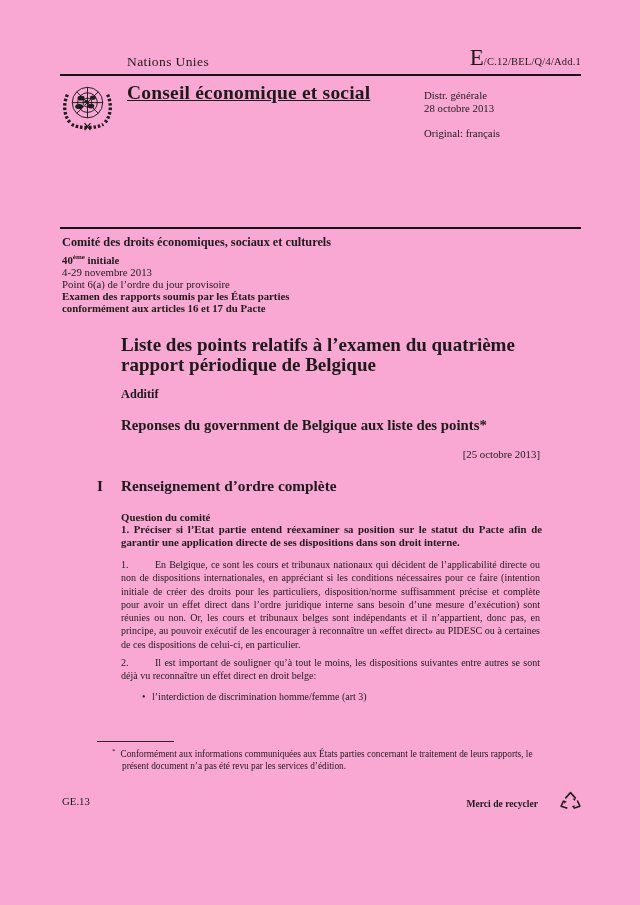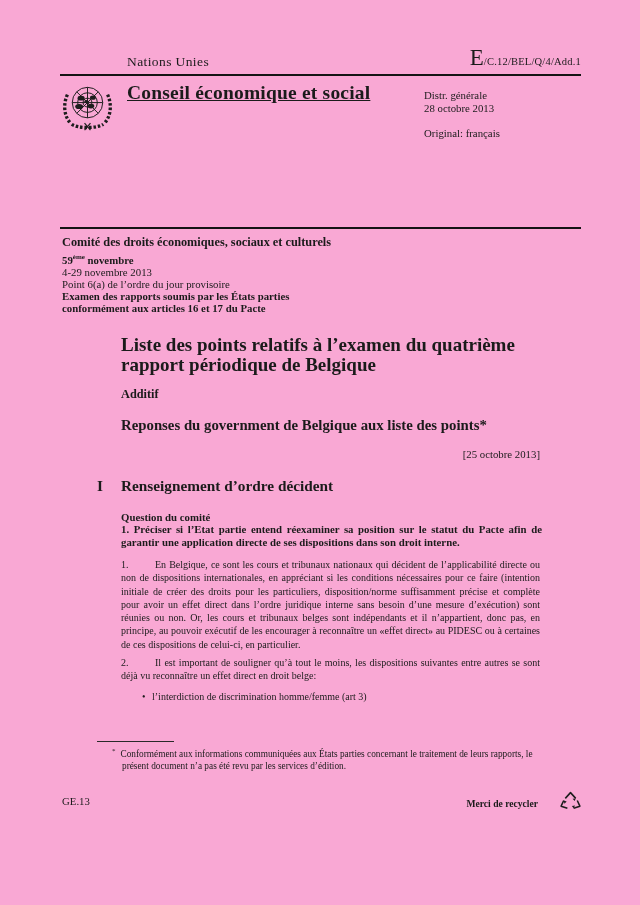--- a/index.html
+++ b/index.html
@@ -96,33 +96,33 @@
   <div class="abs info-block">
     <div>Distr. générale</div>
     <div>28 octobre 2013</div>
     <div class="info-original">Original: français</div>
   </div>
 
   <div class="rule rule-mid"></div>
 
   <div class="abs session-block">
     <div class="s-committee">Comité des droits économiques, sociaux et culturels</div>
-    <div class="bold"><span>59</span><sup>ème</sup> <span>novembre</span></div>
+    <div class="bold"><span>40</span><sup>ème</sup> <span>initiale</span></div>
     <div>4-29 novembre 2013</div>
     <div>Point 6(a) de l’ordre du jour provisoire</div>
     <div class="bold">Examen des rapports soumis par les États parties</div>
     <div class="bold">conformément aux articles 16 et 17 du Pacte</div>
   </div>
 
   <div class="abs doc-title">Liste des points relatifs à l’examen du quatrième rapport périodique de Belgique</div>
   <div class="abs doc-subtitle">Additif</div>
   <div class="abs response-title">Reponses du government de Belgique aux liste des points*</div>
   <div class="abs received-date">[25 octobre 2013]</div>
 
-  <div class="abs section-heading"><span class="section-num">I</span><span>Renseignement d’ordre décident</span></div>
+  <div class="abs section-heading"><span class="section-num">I</span><span>Renseignement d’ordre complète</span></div>
 
   <div class="abs question-block">
     <div>Question du comité</div>
     <div class="question-text">1. Préciser si l’Etat partie entend réexaminer sa position sur le statut du Pacte afin de garantir une application directe de ses dispositions dans son droit interne.</div>
   </div>
 
   <div class="abs body-block">
     <div class="para"><span class="para-num">1.</span><span>En Belgique, ce sont les cours et tribunaux nationaux qui décident de l’applicabilité directe ou non de dispositions internationales, en appréciant si les conditions nécessaires pour ce faire (intention initiale de créer des droits pour les particuliers, disposition/norme suffisamment précise et complète pour avoir un effet direct dans l’ordre juridique interne sans besoin d’une mesure d’exécution) sont réunies ou non. Or, les cours et tribunaux belges sont indépendants et il n’appartient, donc pas, en principe, au pouvoir exécutif de les encourager à reconnaître un «effet direct» au PIDESC ou à certaines de ces dispositions de celui-ci, en particulier.</span></div>
     <div class="para"><span class="para-num">2.</span><span>Il est important de souligner qu’à tout le moins, les dispositions suivantes entre autres se sont déjà vu reconnaître un effet direct en droit belge:</span></div>
     <div class="bullet-item"><span class="bullet-marker">•</span><span>l’interdiction de discrimination homme/femme (art 3)</span></div>

